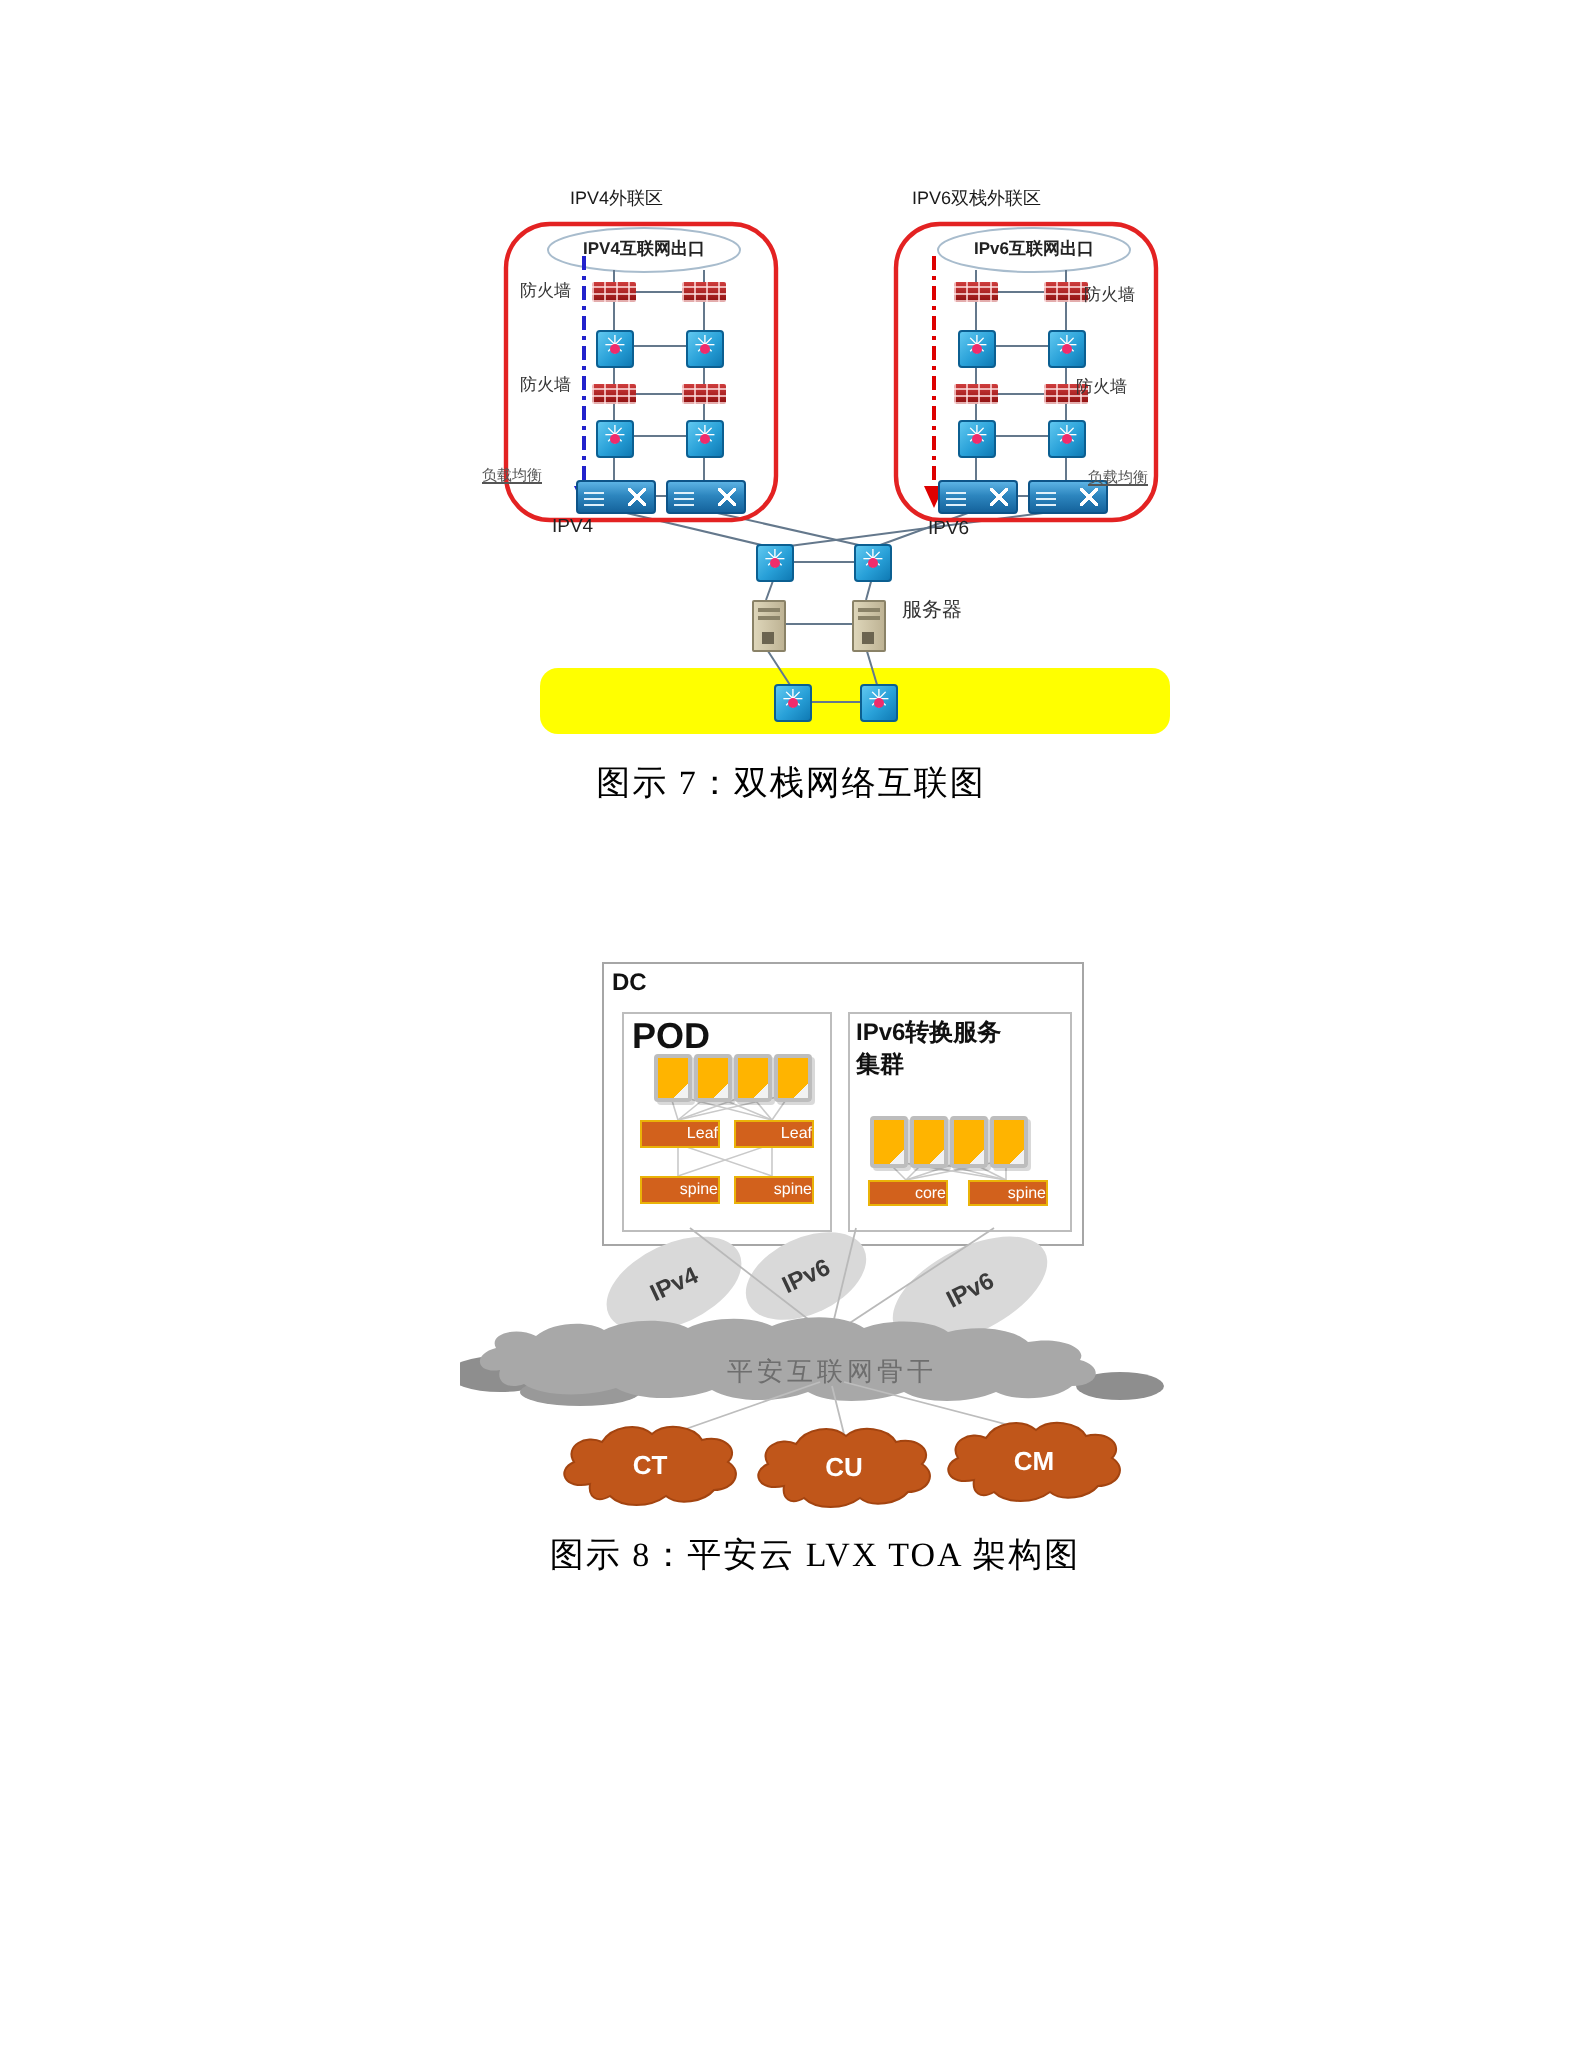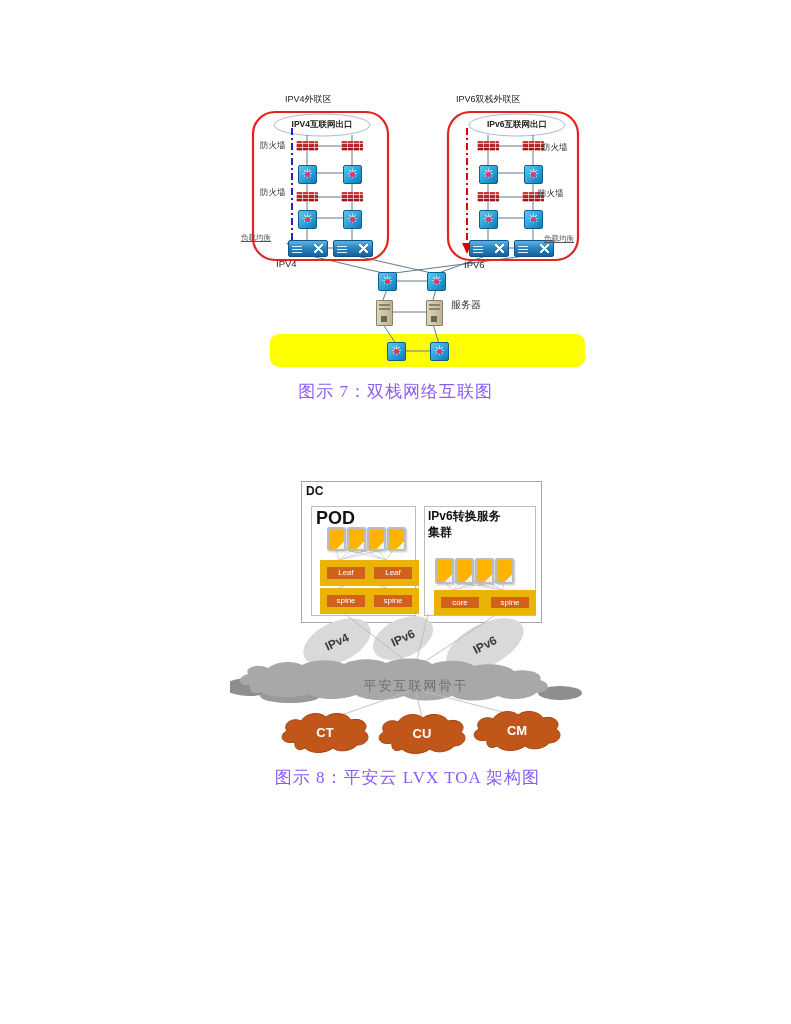--- a/index.html
+++ b/index.html
@@ -57,26 +57,26 @@
   
   .dc-box{position:absolute;left:71px;top:6px;width:239px;height:140px;border:1px solid #a6a6a6;
       background:#fff;z-index:0;}
   .inner-box{position:absolute;border:1px solid #bdbdbd;background:#fff;z-index:1;}
   #pod-box{left:81px;top:31px;width:103px;height:108px;}
   #cluster-box{left:194px;top:31px;width:110px;height:108px;}
   .fig8-label{position:absolute;z-index:4;font-family:"Liberation Sans","DejaVu Sans",sans-serif;color:#111;}
   .doc{position:absolute;width:15px;height:20px;border:2px solid #bdbdbd;border-radius:2px;z-index:3;
       background:linear-gradient(315deg,#f2f2f2 0 5px,#ffb400 5px);
       box-shadow:1.5px 1.5px 0 rgba(0,0,0,.15);}
-  .bar{position:absolute;width:38px;height:12px;background:#d2611c;border:7px solid #eab308;z-index:3;
-      color:#fff;font-size:8px;line-height:11px;text-align:center;
+  .bar{position:absolute;width:38px;height:12px;background:#d2611c;border:1px solid #eab308;z-index:3;
+      color:#fff;font-size:8px;line-height:11px;text-align:right;
       font-family:"Liberation Sans","DejaVu Sans",sans-serif;}
 
   
-  .caption{position:absolute;left:0;width:791px;text-align:center;font-size:17px;color:#8b5cf6;
+  .caption{position:absolute;left:0;width:791px;text-align:center;font-size:17px;color:#000000;
       letter-spacing:1px;}
   #caption8{transform:translateX(12px);}
   .para-line{position:absolute;left:118px;width:600px;font-size:18px;color:#000;letter-spacing:4.2px;
       white-space:nowrap;}
 </style>
 </head>
 <body>
 
 <div id="page">
 

